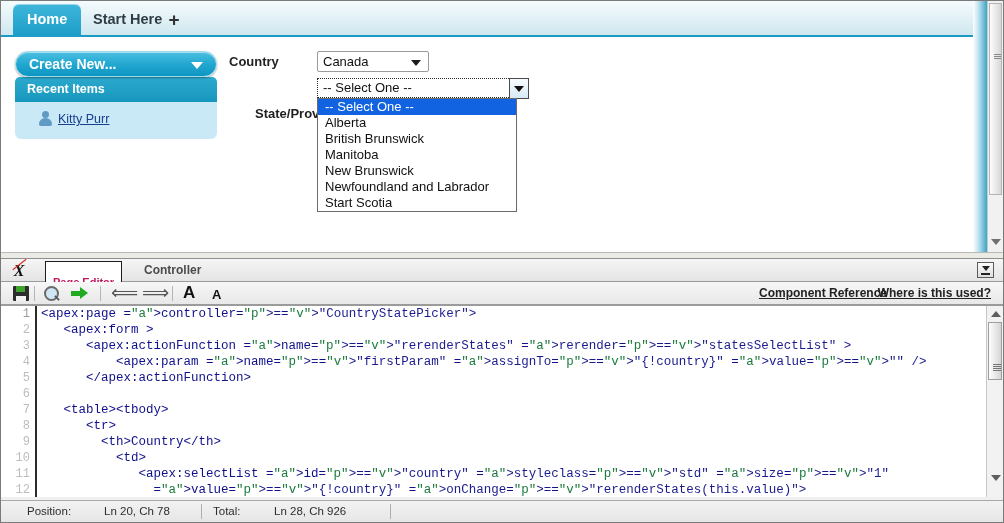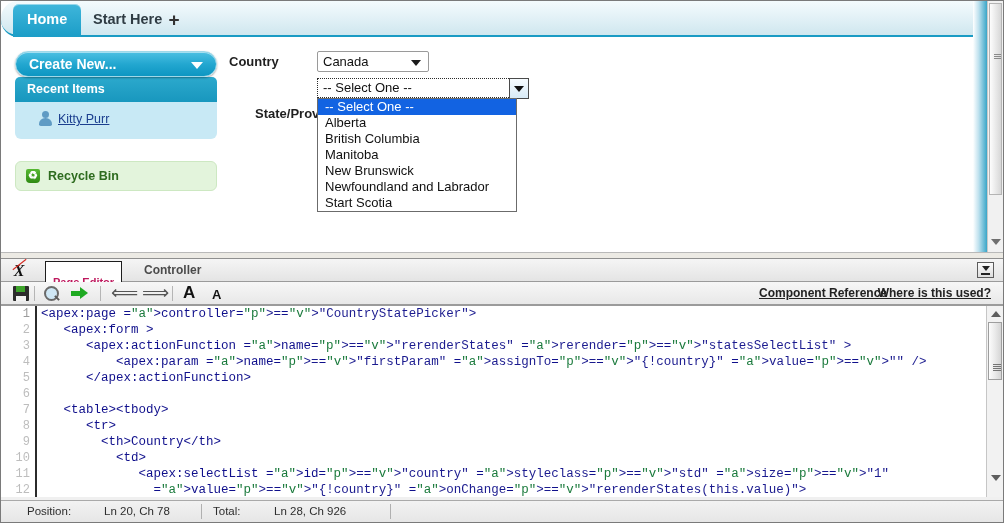--- a/index.html
+++ b/index.html
@@ -32,21 +32,20 @@
     overflow: hidden;
   }
 
   #tabstrip {
     position: absolute;
     left: 0; top: 0;
     width: 1002px; height: 36px;
     background: linear-gradient(to bottom, #f4fbfd 0%, #e4f2f7 45%, #cfe7ef 100%);
     border-bottom: 2px solid #1a9bc4;
     box-sizing: border-box;
-    border-radius: 17px;
   }
   .tab {
     position: absolute;
     top: 4px;
     height: 32px;
     line-height: 28px;
     padding: 0 14px;
     font-size: 14.5px;
     font-weight: bold;
     color: #3b4a52;
@@ -671,23 +670,20 @@
 
         <div id="recent-header">
           <span>Recent Items</span>
         </div>
         <div id="recent-body">
           <div class="recent-item">
             <span class="ricon user"></span><span class="label">Kitty Purr</span>
           </div>
         </div>
 
-        <div id="recycle">
-          <span class="bin-icon"></span><span>Recycle Bin</span>
-        </div>
       </div>
 
       <div id="form-area">
 
         <div class="frow">
           <div class="flabel">Country</div>
           <div id="country-select">
             <span>Canada</span>
             <span class="arrow"></span>
           </div>
@@ -700,21 +696,21 @@
         <div id="state-wrap">
           <div id="state-field">
             <span>-- Select One --</span>
             <span id="state-btn">
               <span class="arrow"></span>
             </span>
           </div>
           <div id="state-list">
             <div class="opt sel">-- Select One --</div>
             <div class="opt">Alberta</div>
-            <div class="opt">British Columbia</div>
+            <div class="opt">British Brunswick</div>
             <div class="opt">Manitoba</div>
             <div class="opt">New Brunswick</div>
             <div class="opt">Newfoundland and Labrador</div>
             <div class="opt">Start Scotia</div>
           </div>
         </div>
 
       </div>
     </div>
 

